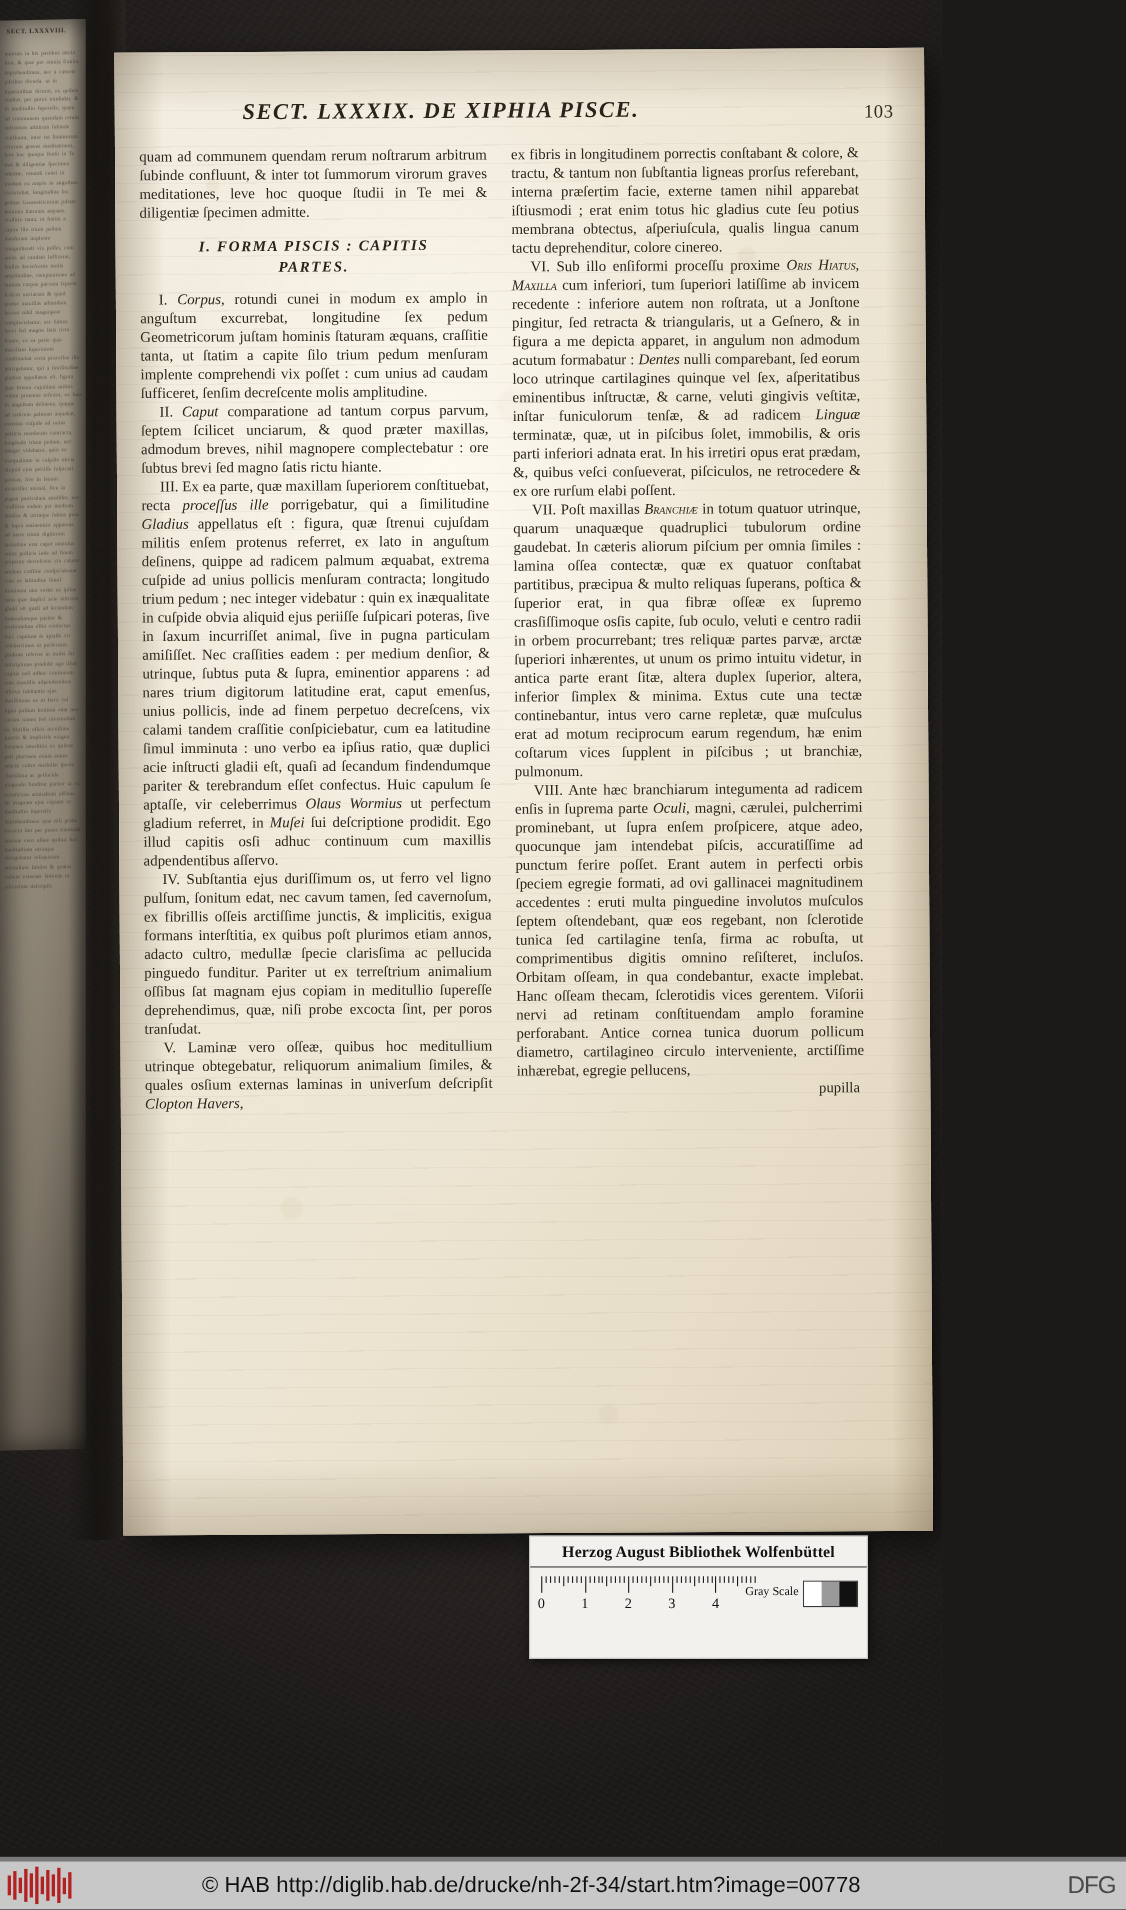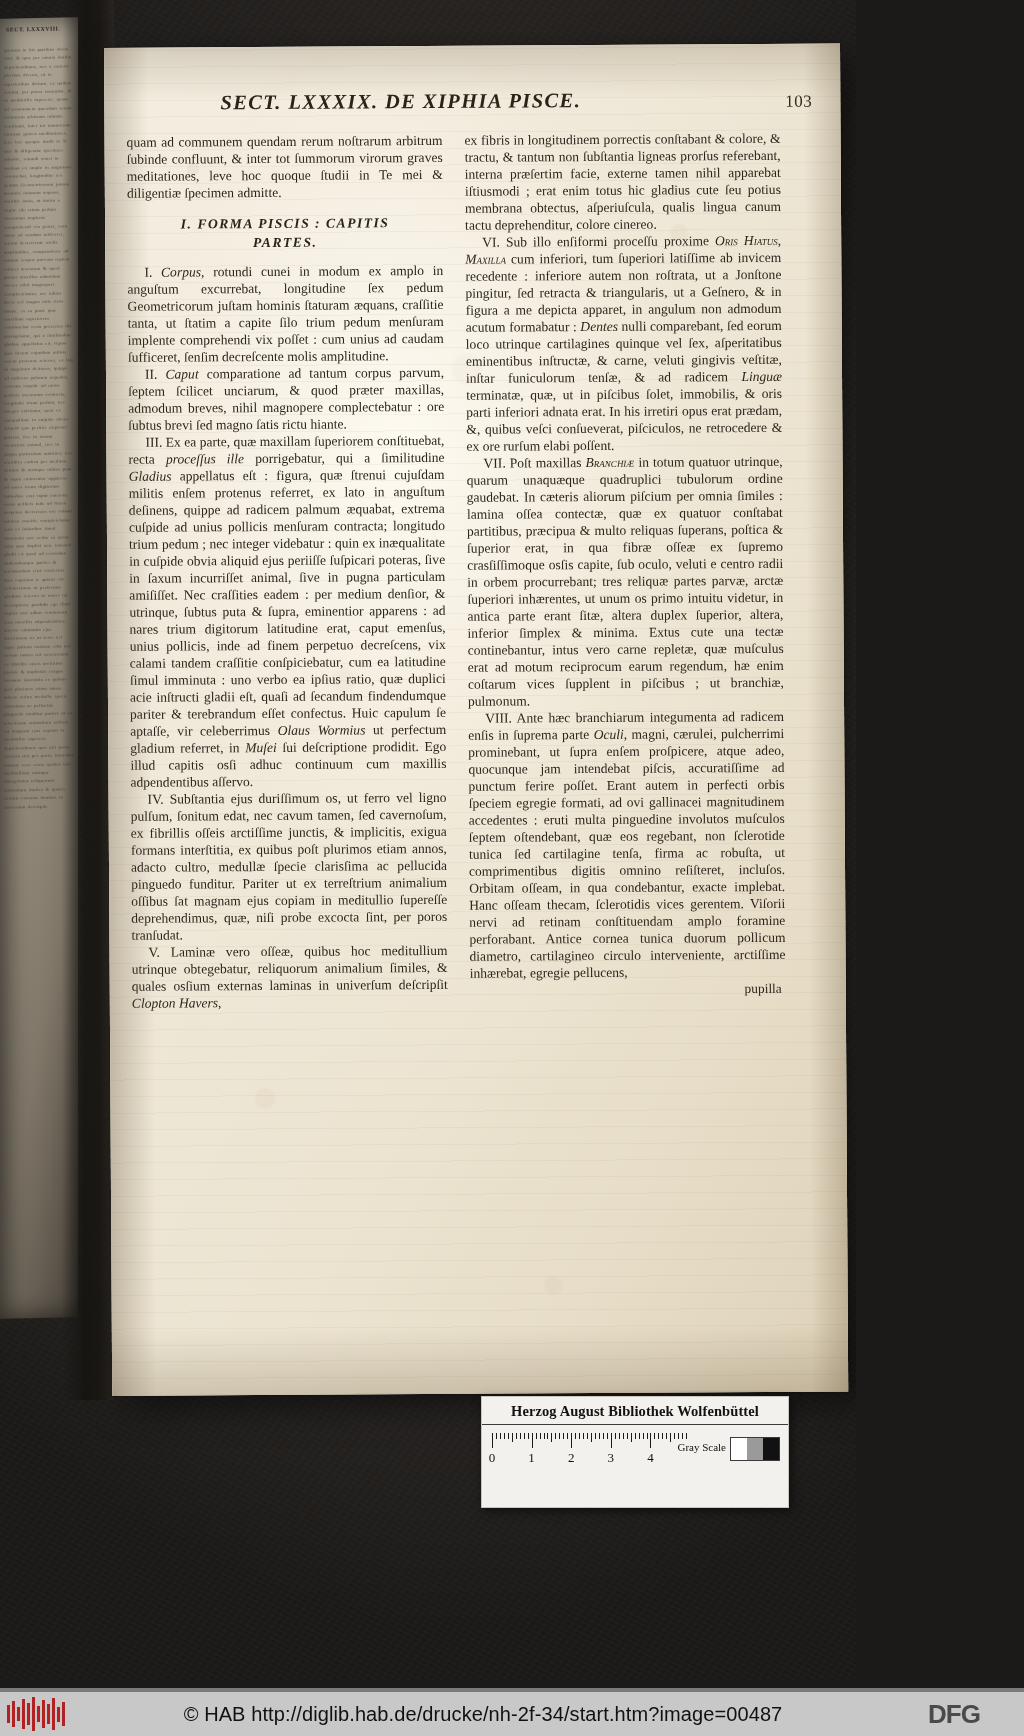--- a/index.html
+++ b/index.html
@@ -107,22 +107,22 @@
   #target .gsbox i{display:block;height:100%;flex:1;}
 
   
   #footer{position:absolute;left:0;top:1692px;width:1024px;height:44px;
      background:#c8c8c8;display:flex;align-items:center;}
   #footer .bars{width:72px;height:44px;display:flex;align-items:center;
      justify-content:center;gap:2px;}
   #footer .bars i{display:block;width:3px;background:#b22222;}
   #footer .url{flex:1;text-align:center;font-size:20px;color:#111;
      letter-spacing:.1px;font-family:"Liberation Sans",sans-serif;white-space:nowrap;}
-  #footer .dfg{width:120px;text-align:center;padding-right:10px;
-     font-size:26px;font-weight:bold;color:#4a4a4a;letter-spacing:-1px;
+  #footer .dfg{width:120px;text-align:right;padding-right:10px;
+     font-size:22px;font-weight:normal;color:#4a4a4a;letter-spacing:-1px;
      font-family:"Liberation Sans",sans-serif;}
   #footer .strip-top{position:absolute;left:0;top:-4px;width:1024px;height:4px;background:#7a7a7a;}
 </style>
 </head>
 <body>
 
 <div id="scan">
   <div class="darkfield"></div>
   <div class="table-noise"></div>
 
@@ -271,15 +271,15 @@
       <i style="height: 30px;"></i>
       <i style="height: 22px;"></i>
       <i style="height: 34px;"></i>
       <i style="height: 16px;"></i>
       <i style="height: 28px;"></i>
       <i style="height: 20px;"></i>
       <i style="height: 32px;"></i>
       <i style="height: 15px;"></i>
       <i style="height: 24px;"></i>
     </div>
-  <div class="url">© HAB http://diglib.hab.de/drucke/nh-2f-34/start.htm?image=00487</div>
+  <div class="url">© HAB http://diglib.hab.de/drucke/nh-2f-34/start.htm?image=00778</div>
   <div class="dfg">DFG</div>
 </div>
 
 </body></html>

